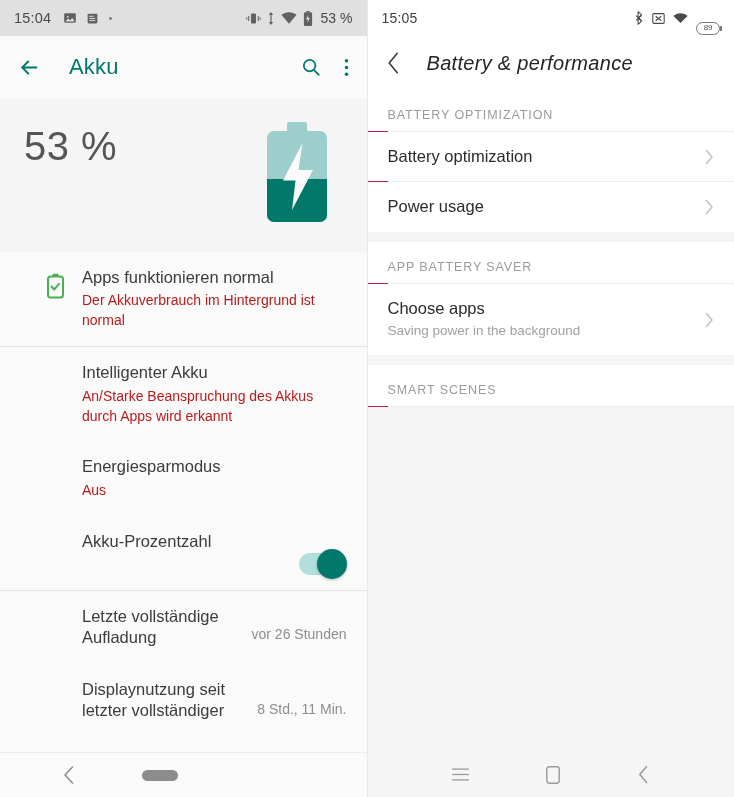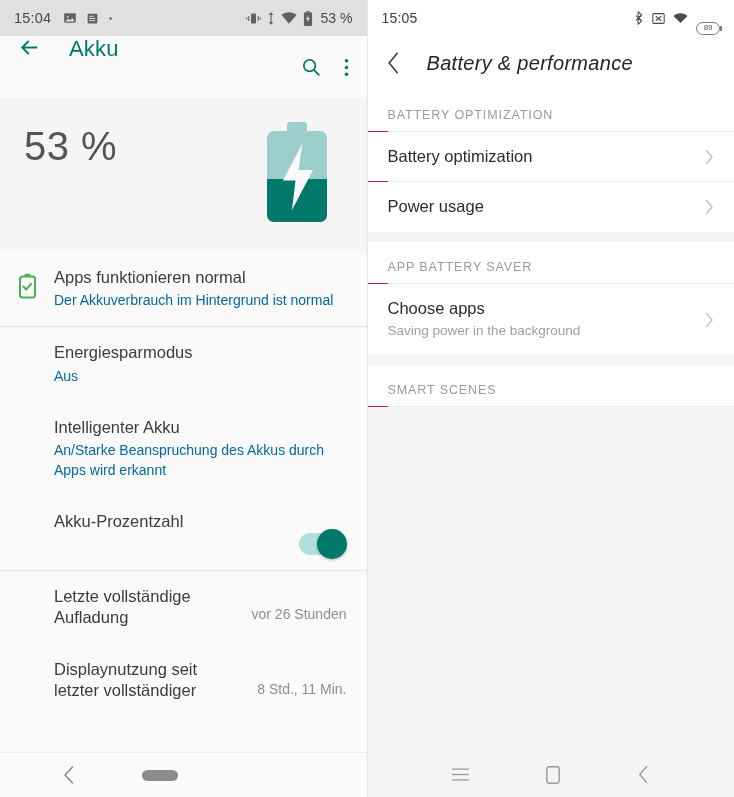--- a/index.html
+++ b/index.html
@@ -26,21 +26,21 @@
   }
   .sb-time-l { font-size: 14.5px; color: #4a4a4a; letter-spacing: .2px; }
   .sb-left-icons { display: flex; align-items: center; gap: 9px; margin-left: 12px; }
   .sb-spacer { flex: 1; }
   .sb-right-icons { display: flex; align-items: center; gap: 6px; }
   .sb-batt-pct { font-size: 14px; color: #4a4a4a; margin-left: 2px; }
   .ic-gray { fill: #616161; }
 
   .appbar-l {
     height: 62px; background: #fafafa;
-    display: flex; 
+    display: flex; align-items: center;
     padding: 0 18px; flex-shrink: 0;
   }
   .appbar-title-l {
     font-size: 22px; color: #00796b; font-weight: 500;
     margin-left: 28px; letter-spacing: .2px;
   }
   .appbar-actions { margin-left: auto; display: flex; align-items: center; gap: 22px; }
 
   .hero {
     background: #f5f5f5;
@@ -55,25 +55,25 @@
     margin-top: 14px; max-width: 200px;
   }
   .hero-batt { margin-right: 10px; margin-top: 6px; }
 
   .list-l { background: #fafafa; flex: 1; overflow: hidden; }
   .row {
     display: flex; align-items: flex-start;
     padding: 15px 20px 15px 20px;
     position: relative;
   }
-  .row.with-icon { padding-left: 0; }
+  .row.with-icon { padding-left: 28px; }
   .row-lead { width: 54px; flex-shrink: 0; padding-top: 6px; display: flex; justify-content: center; }
   .row-body { flex: 1; min-width: 0; }
   .row-title { font-size: 16.5px; color: #3c3c3c; line-height: 1.3; }
-  .row-sub { font-size: 14px; color: #0369a1; line-height: 1.42; margin-top: 3px; }
+  .row-sub { font-size: 14px; color: #b91c1c; line-height: 1.42; margin-top: 3px; }
   .row-value { font-size: 14px; color: #8e8e8e; padding-top: 20px; margin-left: 12px; white-space: nowrap; }
   .row-value.tight { padding-top: 22px; }
   .divider { height: 1px; background: #e4e4e4; margin: 0; }
   .toggle {
     width: 46px; height: 22px; border-radius: 11px;
     background: #b2dfdb; position: relative; flex-shrink: 0;
     margin: 22px 2px 0 12px;
   }
   .toggle .knob {
     position: absolute; right: -2px; top: -4px;
@@ -250,30 +250,30 @@
         <div class="row-body">
           <div class="row-title">Apps funktionieren normal</div>
           <div class="row-sub">Der Akkuverbrauch im Hintergrund ist normal</div>
         </div>
       </div>
       <div class="divider"></div>
 
       <div class="row with-icon">
         <div class="row-lead"></div>
         <div class="row-body">
+          <div class="row-title">Intelligenter Akku</div>
+          <div class="row-sub">An/Starke Beanspruchung des Akkus durch Apps wird erkannt</div>
+        </div>
+      </div>
+
+      <div class="row with-icon">
+        <div class="row-lead"></div>
+        <div class="row-body">
           <div class="row-title">Energiesparmodus</div>
           <div class="row-sub">Aus</div>
-        </div>
-      </div>
-
-      <div class="row with-icon">
-        <div class="row-lead"></div>
-        <div class="row-body">
-          <div class="row-title">Intelligenter Akku</div>
-          <div class="row-sub">An/Starke Beanspruchung des Akkus durch Apps wird erkannt</div>
         </div>
       </div>
 
       <div class="row with-icon">
         <div class="row-lead"></div>
         <div class="row-body">
           <div class="row-title">Akku-Prozentzahl</div>
         </div>
         <div class="toggle">
           <div class="knob"></div>

